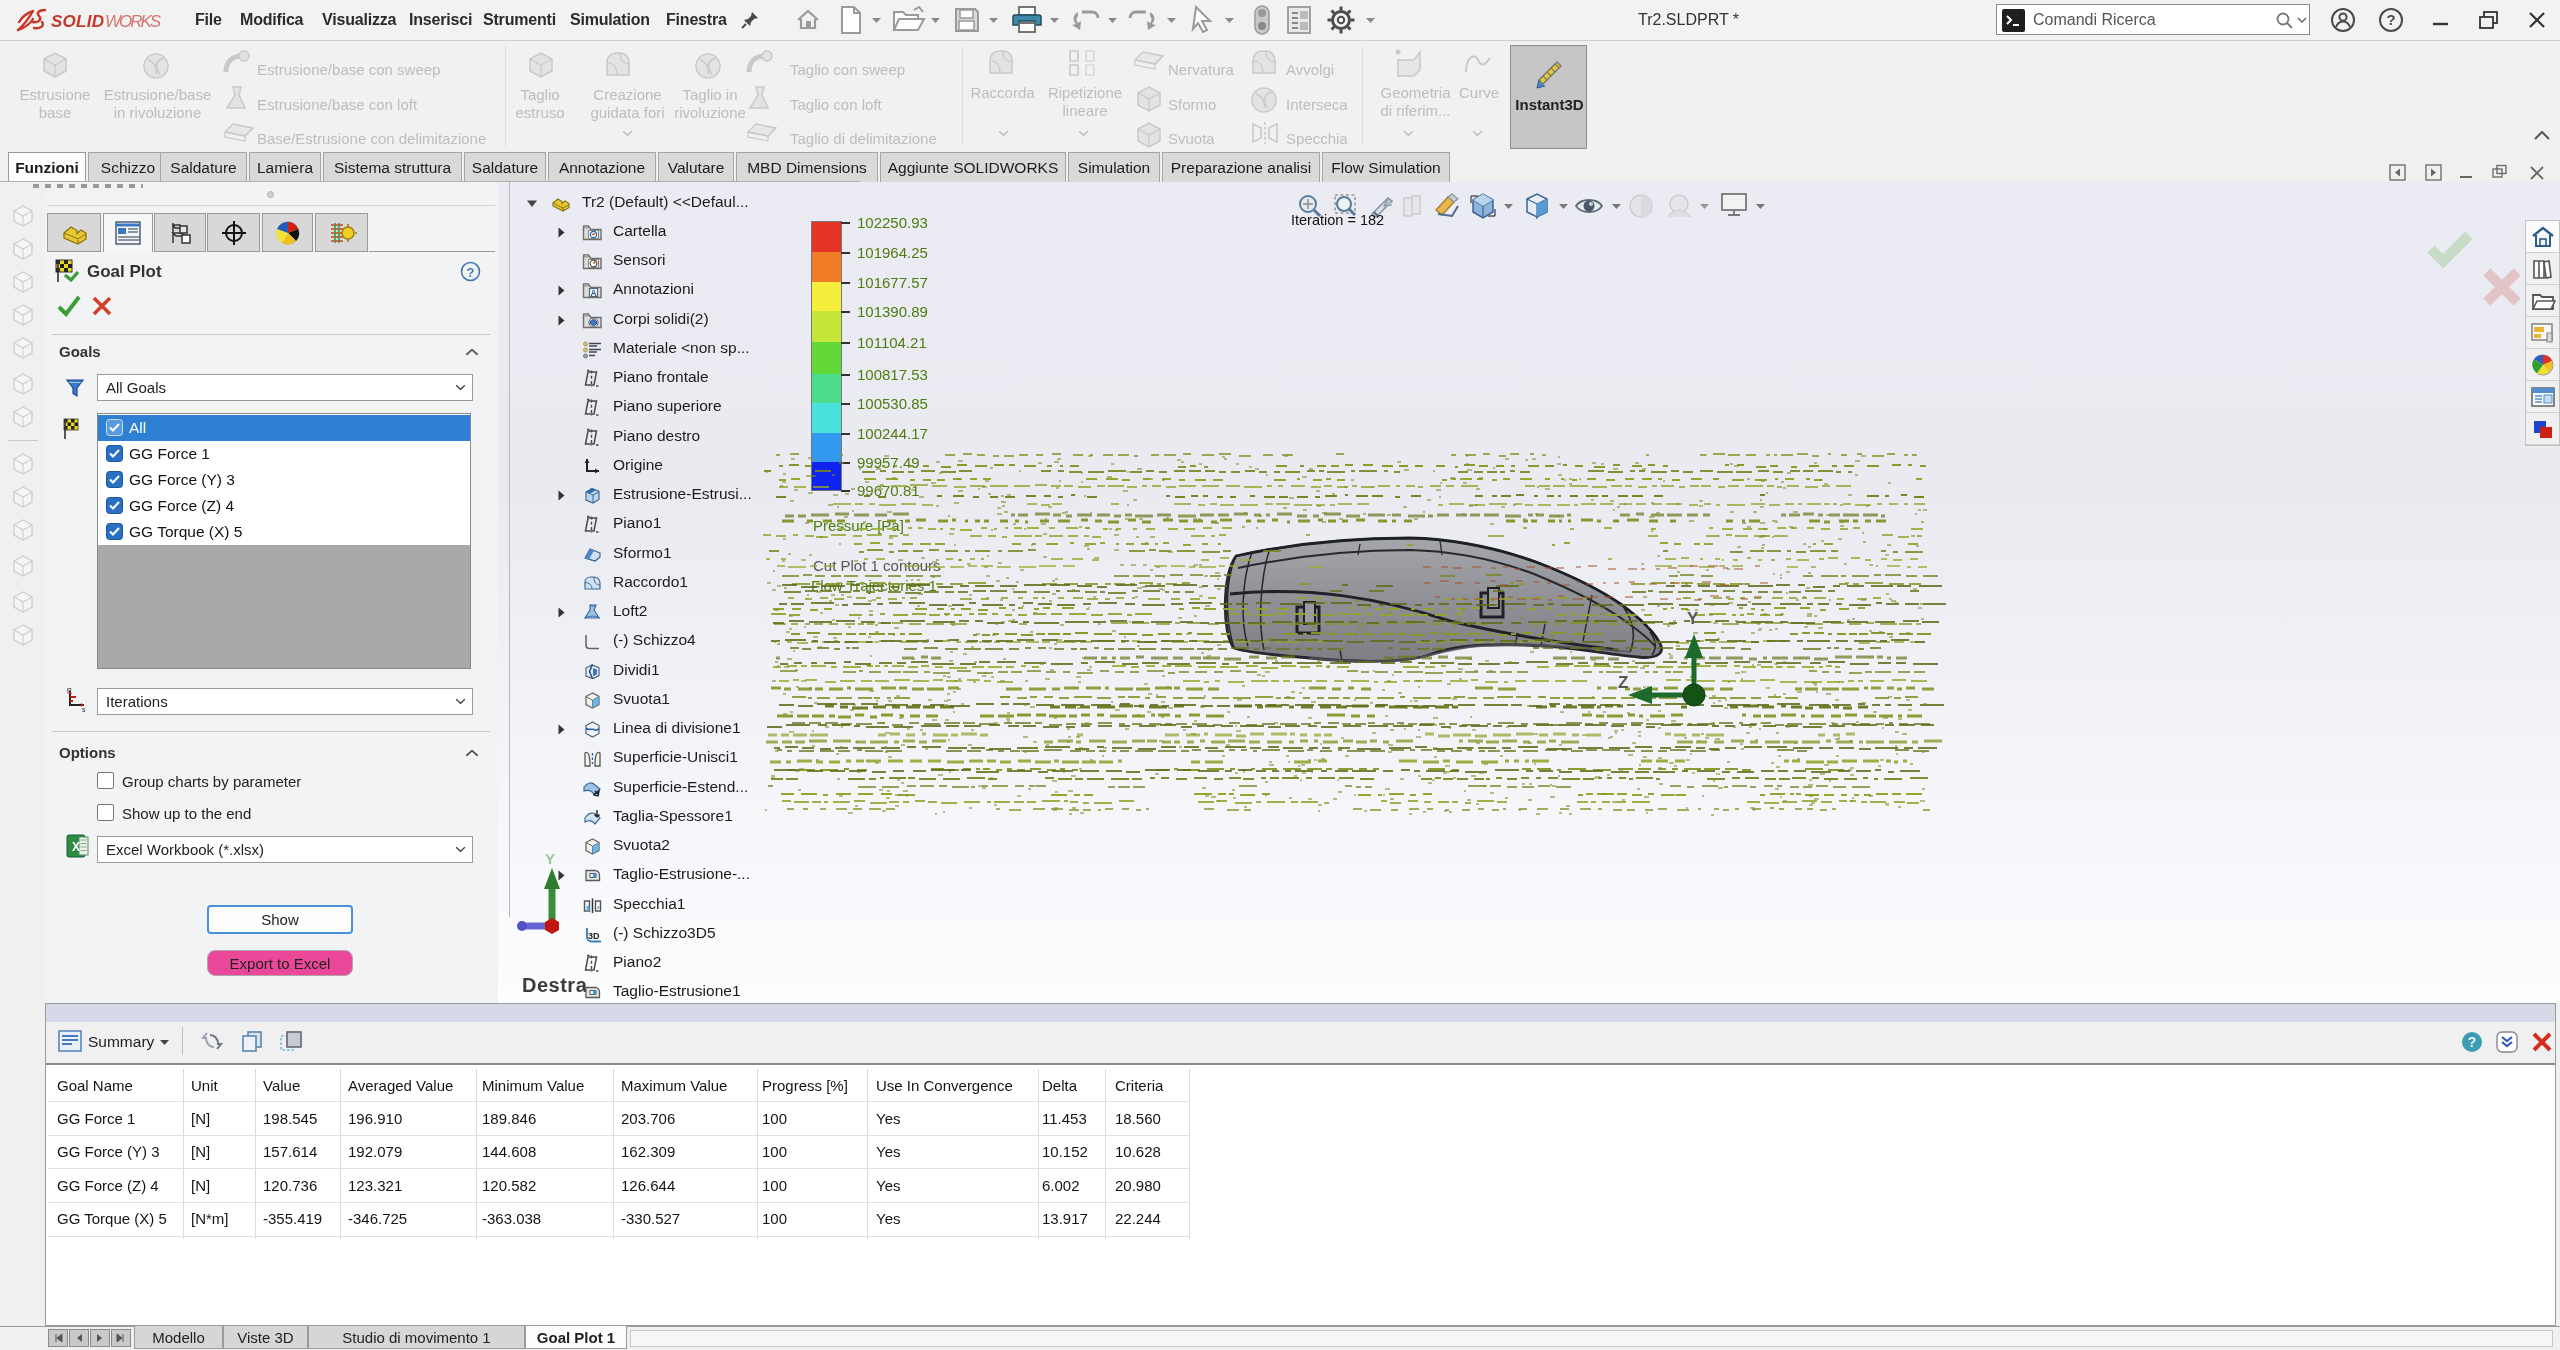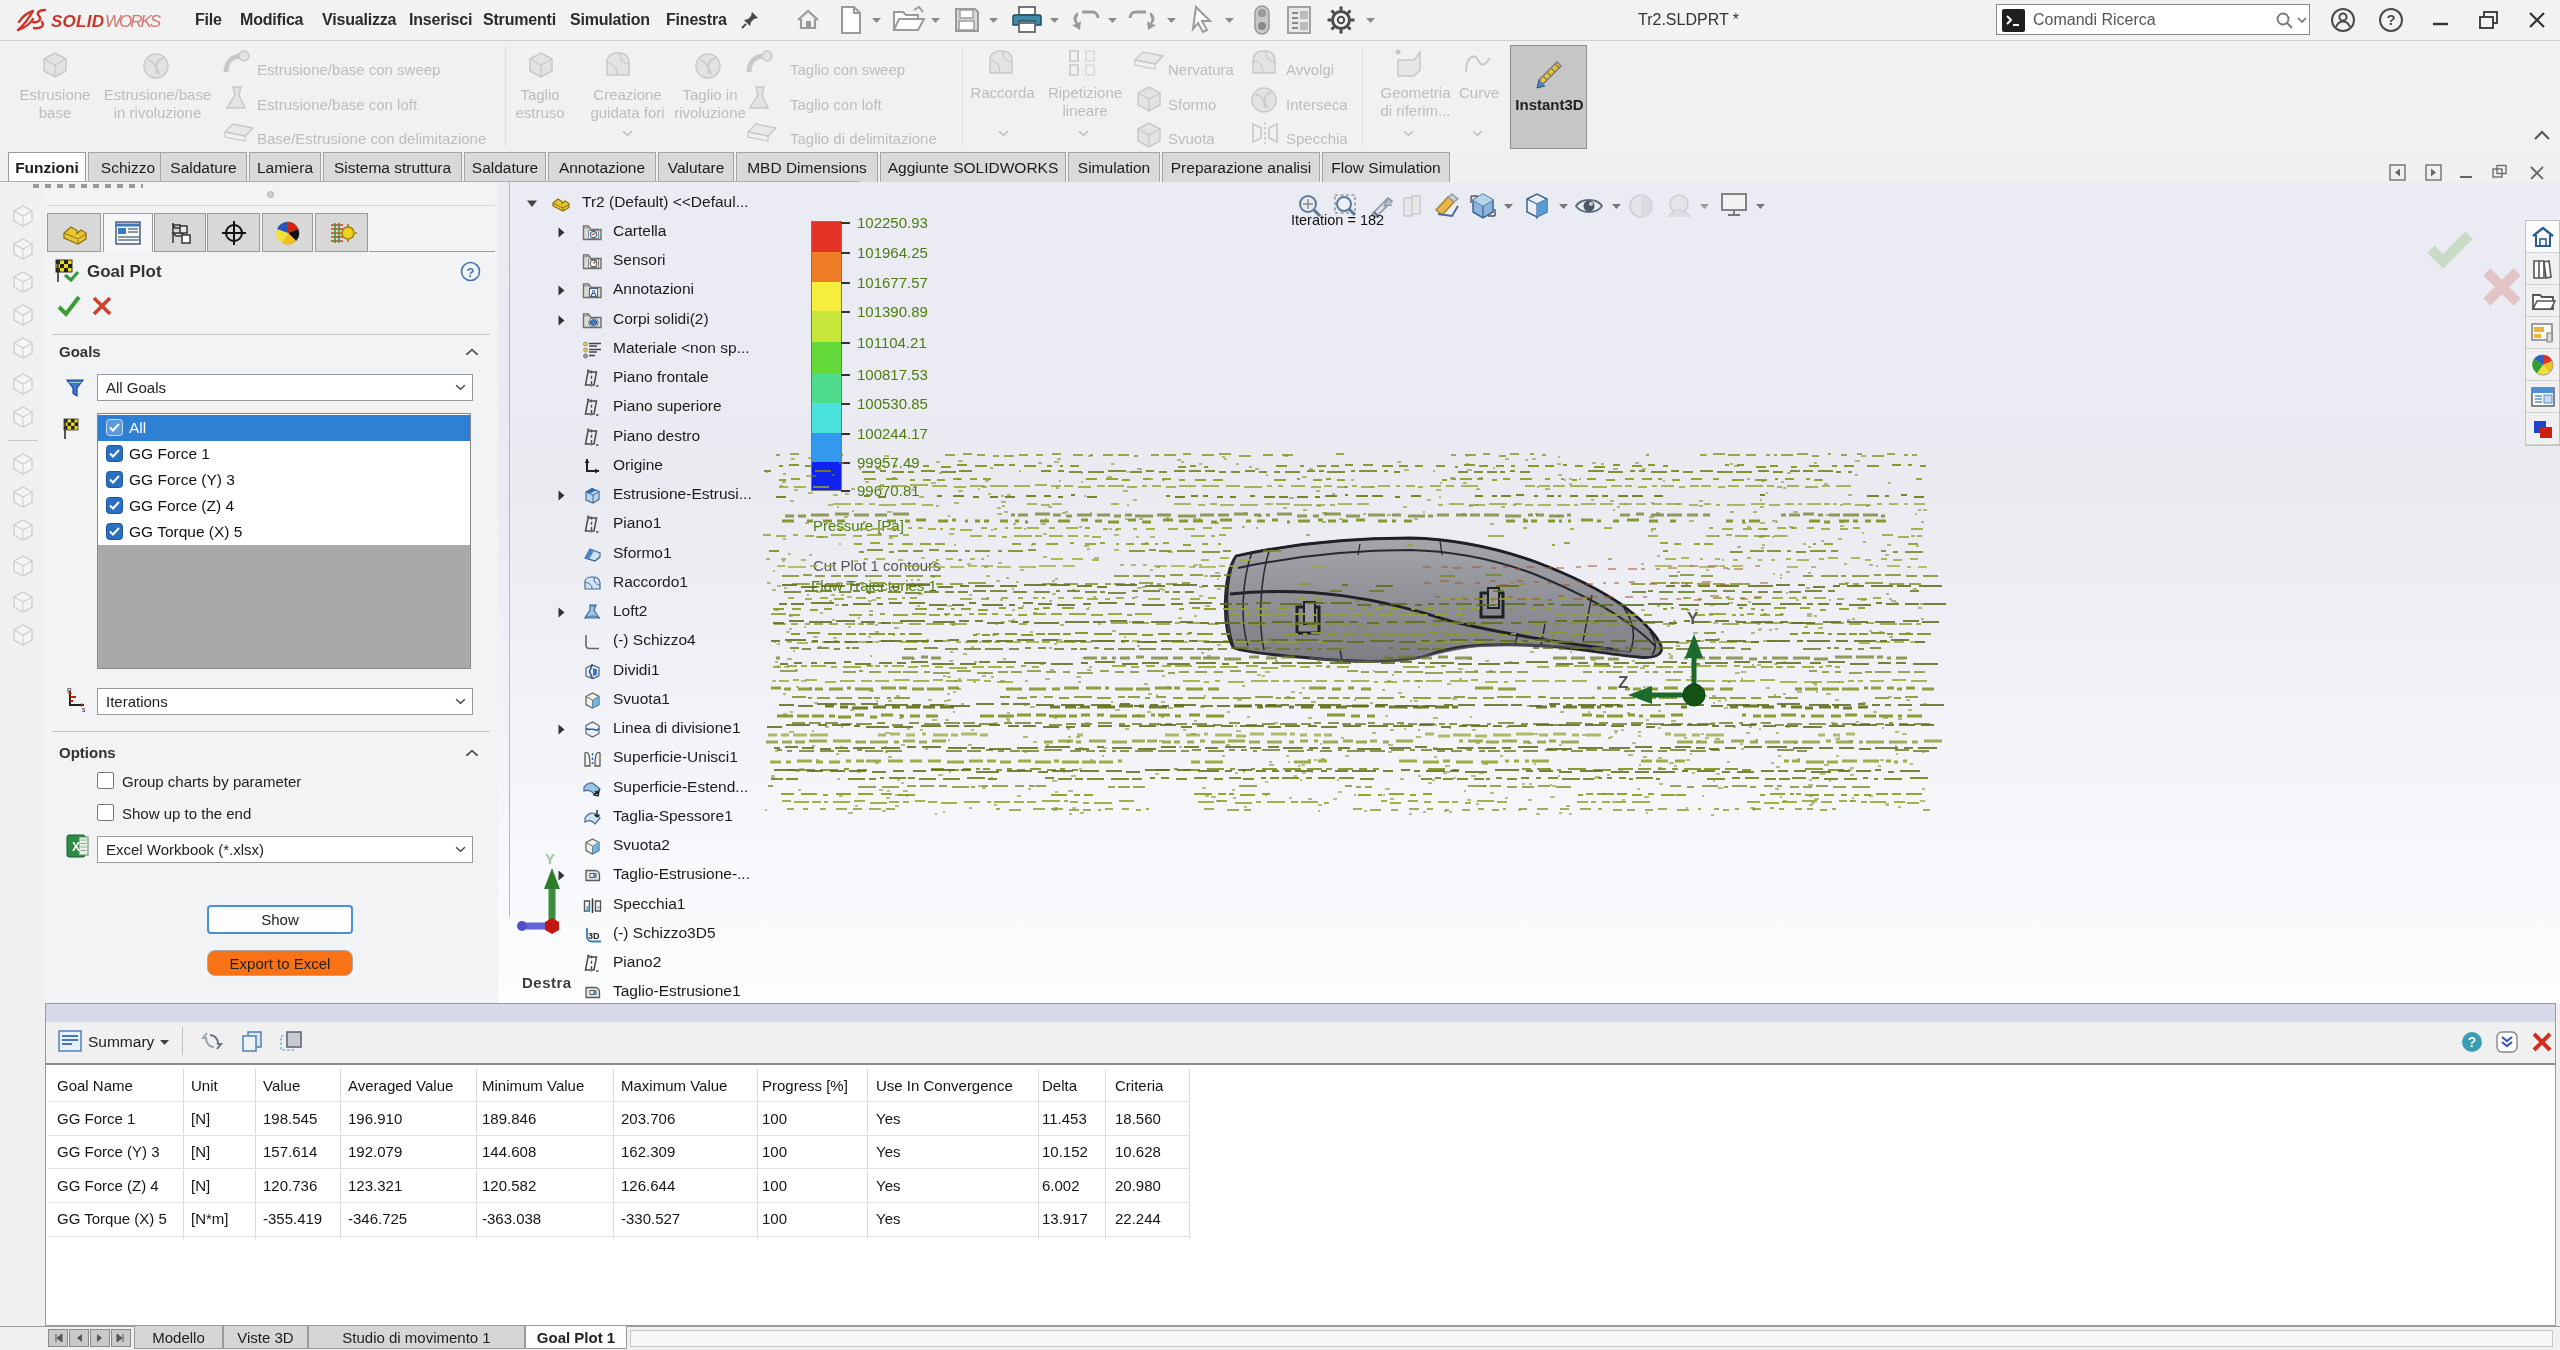--- a/index.html
+++ b/index.html
@@ -508,21 +508,21 @@
 <text x="8" y="86" font-size="17" fill="#555" font-weight="700">Z</text>
 </svg>
 <svg class="abs" style="left:505px;top:672px" width="80" height="95" viewBox="0 0 80 95">
 <path d="M47 72V35" stroke="#3d8b3d" stroke-width="7" stroke-linecap="round"></path>
 <path d="M47 14l-8 21h16z" fill="#2d7d2d"></path>
 <path d="M47 72H22" stroke="#6464d4" stroke-width="7" stroke-linecap="round"></path>
 <circle cx="17" cy="72" r="5" fill="#5050c8"></circle>
 <path d="M47 64l7 4v8l-7 4-7-4v-8z" fill="#c01810"></path>
 <text x="40" y="10" font-size="15" fill="#9cc89c" font-weight="700">Y</text>
 </svg>
-<div class="abs" style="left:522px;top:792px;font-size:15px;font-weight:700;color:#3c3c3c;letter-spacing:0.5px">Destra</div>
+<div class="abs" style="left:522px;top:792px;font-size:20px;font-weight:700;color:#3c3c3c;letter-spacing:0.5px">Destra</div>
 <svg class="abs" style="left:527px;top:17px" width="10" height="9" viewBox="0 0 10 9">
       <path d="M0 1.5h10L5 8z" fill="#444"></path>
     </svg>
     <div class="abs" style="left:550px;top:12px"><svg width="21" height="18" viewBox="0 0 21 18">
         <path d="M3 9l5-4 4 2.5v2l3-2.5 4 2.5v4L13 17l-10-5z" fill="#e8c832" stroke="#8a7211" stroke-width="1.2"></path>
         <path d="M3 9l10 5 6-3.5M13 17v-3" fill="none" stroke="#8a7211" stroke-width="1"></path>
       </svg></div>
     <div class="tree-row" style="left:582px;top:11px;font-weight:400">Tr2 (Default) &lt;&lt;Defaul...</div>
     <svg class="abs" style="left:558px;top:45px" width="7" height="11" viewBox="0 0 7 11">
       <path d="M0.5 0.5l6 5-6 5z" fill="#333"></path>
@@ -966,21 +966,21 @@
       <rect x="1" y="1" width="18" height="22" rx="2" fill="#2c8c44" stroke="#1a5c2a" stroke-width="1"></rect>
       <rect x="13" y="3" width="9" height="18" fill="#e8f0e8" stroke="#5a8a62" stroke-width="1"></rect>
       <path d="M14.5 6h6M14.5 9.5h6M14.5 13h6M14.5 16.5h6" stroke="#8ab090" stroke-width="1"></path>
       <text x="10" y="17" text-anchor="middle" font-size="12" font-weight="700" fill="#fff">X</text>
     </svg>
     <div class="combo" style="left:52px;top:654px;width:376px;height:27px">Excel Workbook (*.xlsx)</div>
     <svg class="abs" style="left:410px;top:664px" width="11" height="7" viewBox="0 0 12 8">
       <path d="M1 1.5l5 4.5 5-4.5" stroke="#444" stroke-width="1.6" fill="none"></path>
     </svg>
     <div class="abs" style="left:162px;top:723px;width:146px;height:29px;background:#fdfdfd;border:2px solid #4a90d9;border-radius:4px;display:flex;align-items:center;justify-content:center;font-size:15px;color:#222">Show</div>
-    <div class="abs" style="left:162px;top:768px;width:146px;height:26px;background:#f97316;border:1px solid #aaa;border-radius:8px;display:flex;align-items:center;justify-content:center;font-size:15px;color:#222">Export to Excel</div>
+    <div class="abs" style="left:162px;top:768px;width:146px;height:26px;background:#ec4899;border:1px solid #aaa;border-radius:8px;display:flex;align-items:center;justify-content:center;font-size:15px;color:#222">Export to Excel</div>
   </div>
 <div class="abs" style="left:0;top:1003px;width:2560px;height:347px;background:#f0f0f0">
     <div class="abs" style="left:45px;top:0;width:2511px;height:323px;border:1px solid #9a9a9a;background:#fff"></div>
     <div class="abs" style="left:46px;top:1px;width:2509px;height:18px;background:#d6d9e8"></div>
     <div class="abs" style="left:46px;top:19px;width:2509px;height:43px;background:#f0f0f0;border-bottom:2px solid #8a8a8a"></div>
     <svg class="abs" style="left:58px;top:27px" width="24" height="22" viewBox="0 0 24 22">
       <rect x="1" y="1" width="22" height="20" fill="#e8f0fa" stroke="#4878b8" stroke-width="1.4"></rect>
       <path d="M4 6h16M4 10h16M4 14h10" stroke="#4878b8" stroke-width="2"></path>
     </svg>
     <div class="abs" style="left:88px;top:30px;font-size:15.5px;color:#222">Summary</div>

